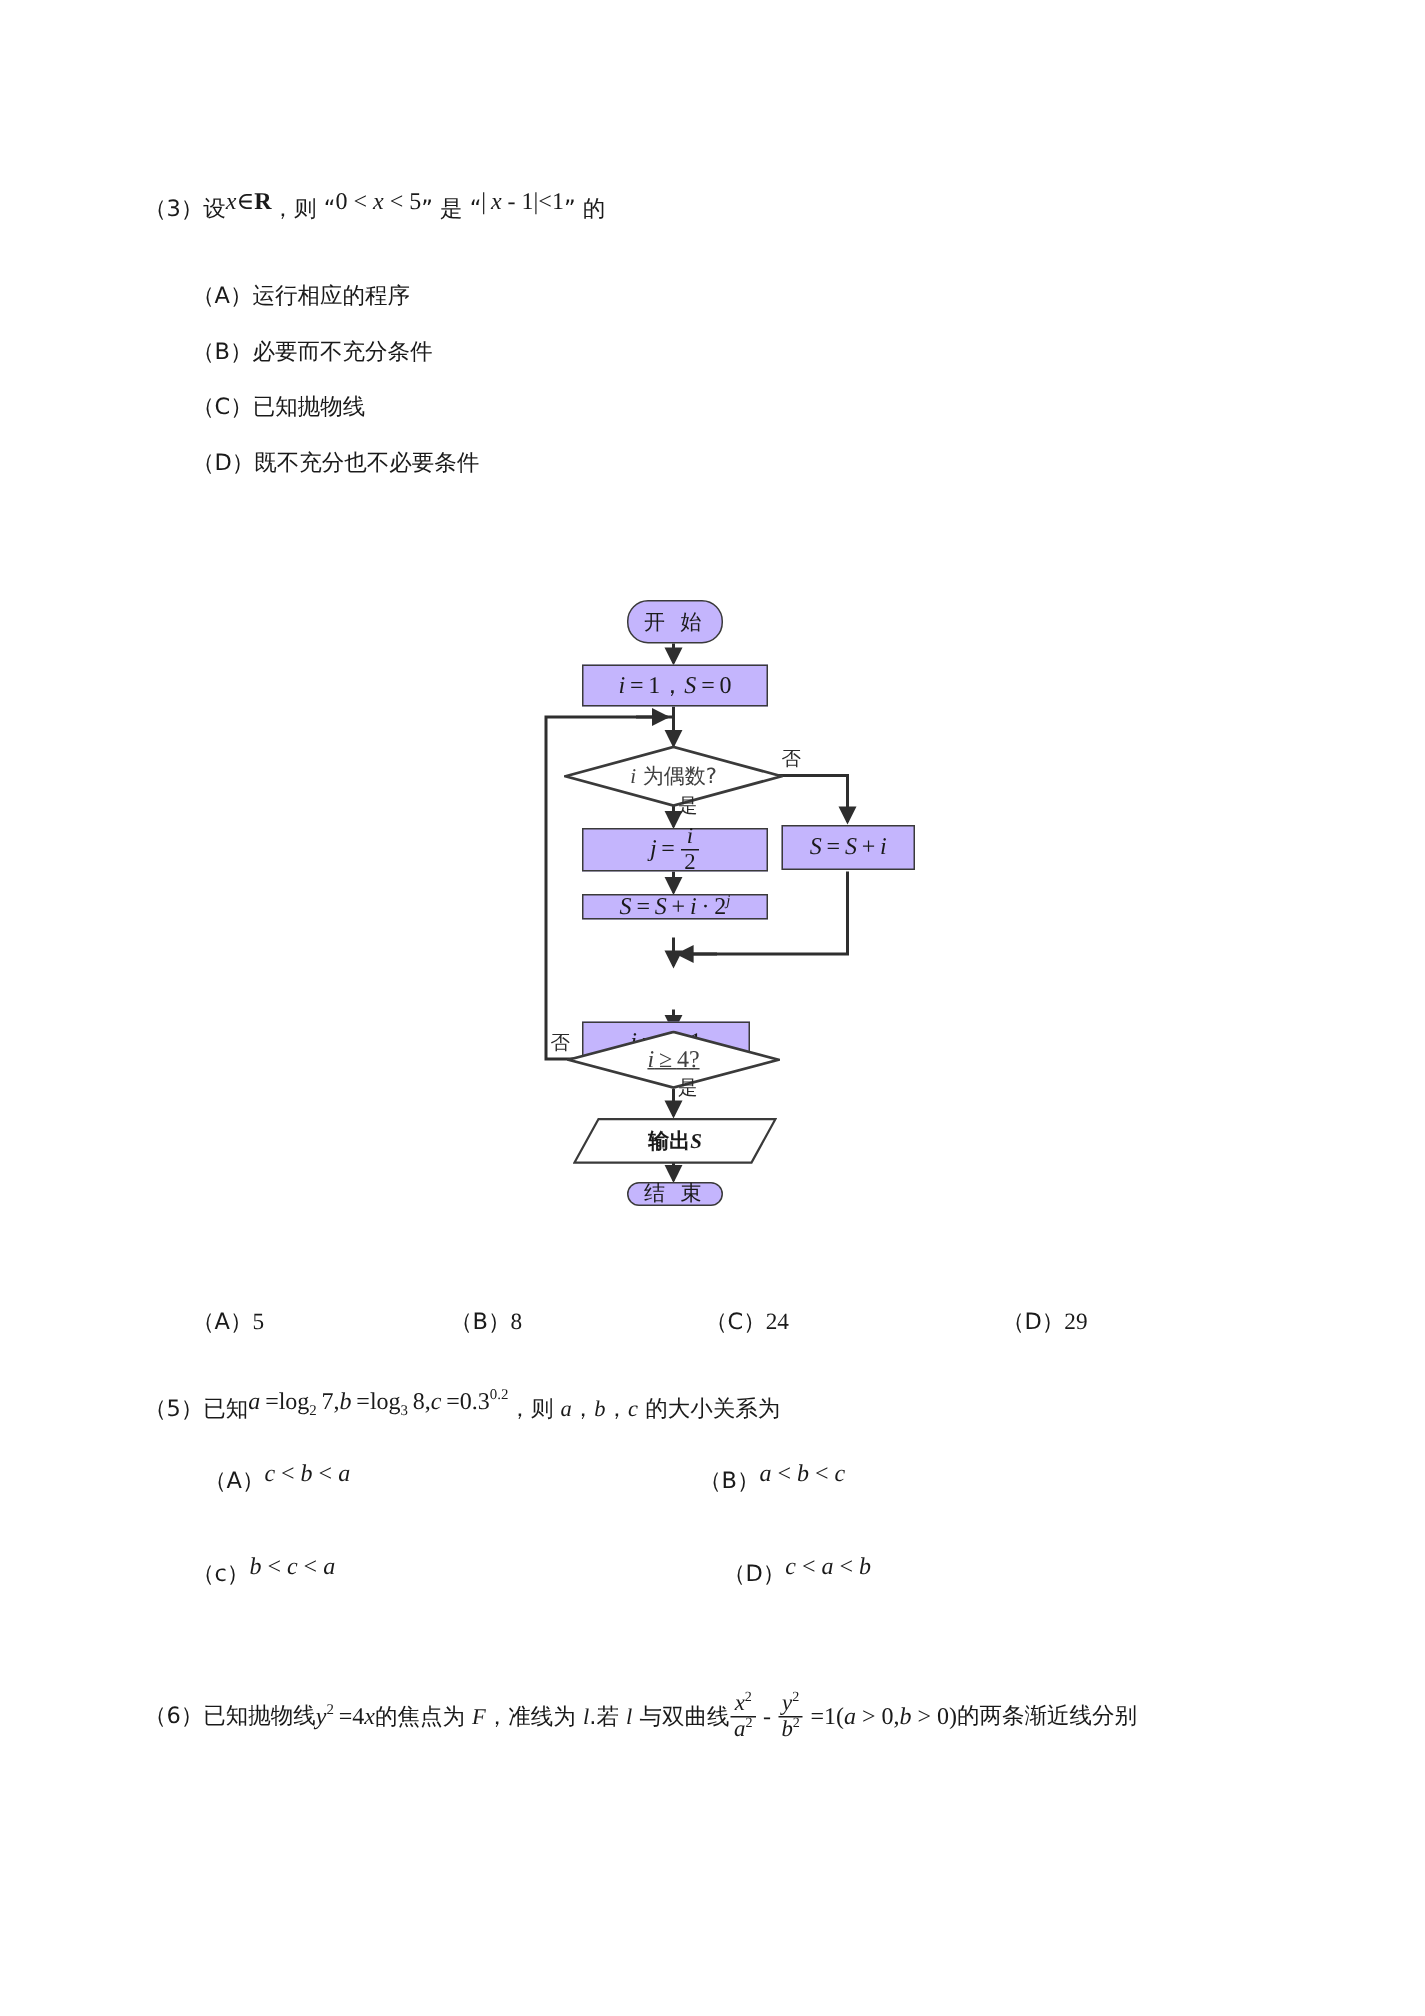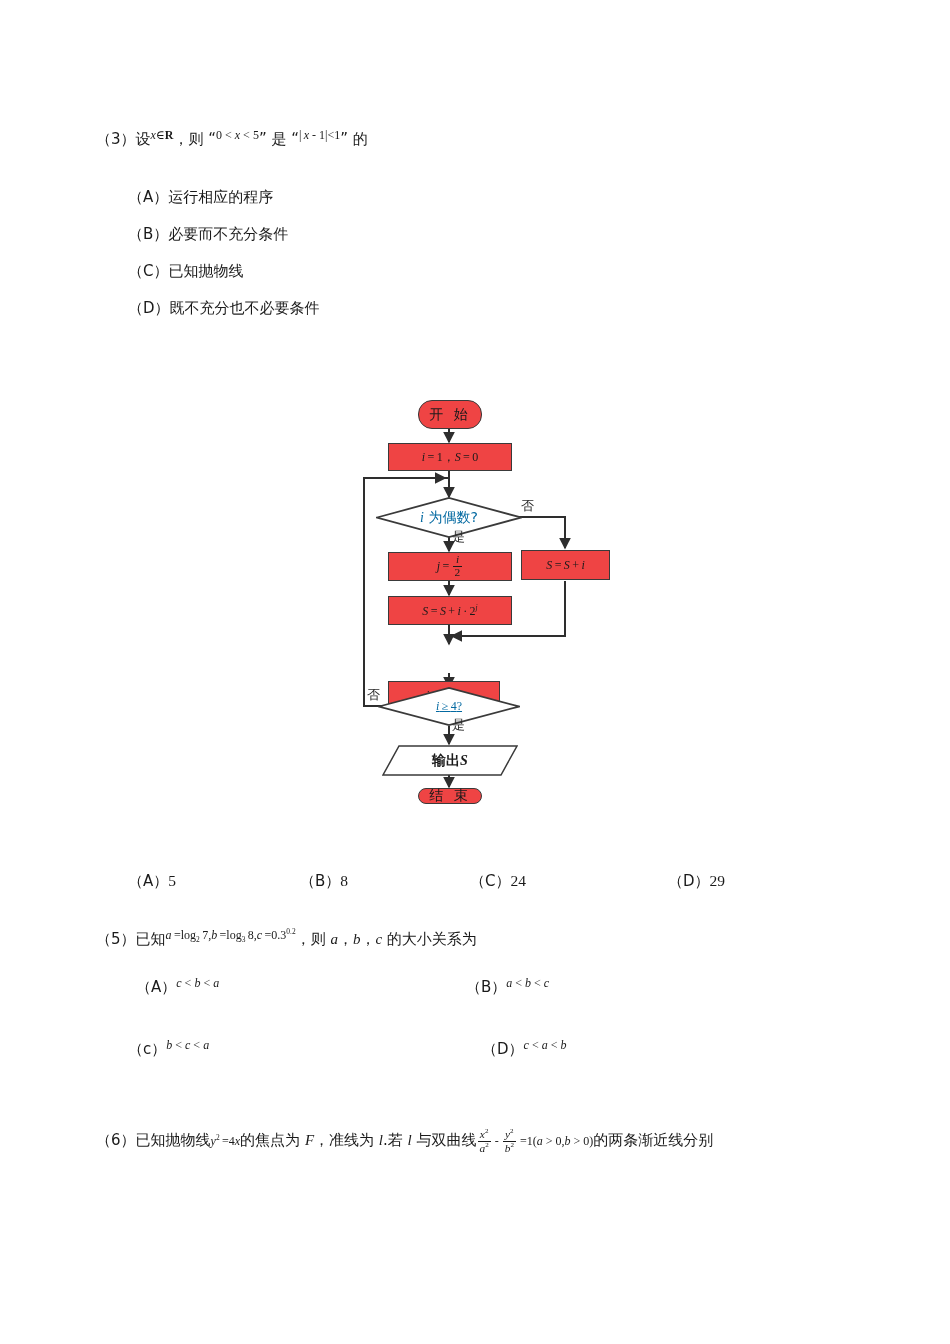--- a/index.html
+++ b/index.html
@@ -30,21 +30,21 @@
     position: absolute;
     font-size: 15.5px;
     white-space: nowrap;
   }
   .cn { font-family: "DejaVu Sans", "Liberation Sans", sans-serif; font-size: 15px; }
   .mi { font-family: "Liberation Serif", serif; font-style: italic; }
   .mn { font-family: "Liberation Serif", serif; font-style: normal; }
   .mb { font-family: "Liberation Serif", serif; font-weight: bold; font-style: normal; }
   .math {
     font-family: "Liberation Serif", "DejaVu Serif", serif;
-    font-size: 12px;
+    font-size: 16px;
   }
   .raise { position: relative; top: -5px; }
   sup.e { font-size: 0.62em; vertical-align: super; font-style: normal; }
   sub.e { font-size: 0.62em; vertical-align: sub; font-style: normal; }
 
   
   .frac {
     display: inline-block;
     vertical-align: -0.55em;
     text-align: center;
@@ -61,21 +61,21 @@
     left: 0;
     top: 0;
     width: 950px;
     height: 1344px;
     pointer-events: none;
   }
   .fnode {
     position: absolute;
     box-sizing: border-box;
     border: 1.6px solid #3a3a3a;
-    background: #ef4444;
+    background: #c4b5fd;
     display: flex;
     align-items: center;
     justify-content: center;
     font-family: "Liberation Serif", serif;
     font-size: 14.5px;
     color: #1a1a1a;
     white-space: nowrap;
   }
   .fnode.term {
     border-radius: 14px;
@@ -84,21 +84,21 @@
     letter-spacing: 3px;
   }
   .fdia {
     position: absolute;
     display: flex;
     align-items: center;
     justify-content: center;
     white-space: nowrap;
     font-family: "Liberation Serif", serif;
     font-size: 14.5px;
-    color: #0369a1;
+    color: #404040;
   }
   .fdia > svg { position: absolute; left: 0; top: 0; }
   .fdia > span { position: relative; z-index: 2; }
   .fpara {
     position: absolute;
     display: flex;
     align-items: center;
     justify-content: center;
     white-space: nowrap;
     font-size: 14.5px;
@@ -196,21 +196,21 @@
   </div>
 
   <div class="fnode" style="left:388px; top:552px; width:124px; height:29px;">
     <span class="math"><i class="mi">j</i> = <span class="frac"><span class="num"><i class="mi">i</i></span><span class="den"><span class="mn">2</span></span></span></span>
   </div>
 
   <div class="fnode" style="left:521px; top:550px; width:89px; height:30px;">
     <span class="math"><i class="mi">S</i> = <i class="mi">S</i> + <i class="mi">i</i></span>
   </div>
 
-  <div class="fnode" style="left:388px; top:596px; width:124px; height:29px;">
+  <div class="fnode" style="left:388px; top:596px; width:124px; height:17px;">
     <span class="math"><i class="mi">S</i> = <i class="mi">S</i> + <i class="mi">i</i> · <span class="mn">2</span><sup class="e"><i class="mi">j</i></sup></span>
   </div>
 
   <div class="fnode" style="left:388px; top:681px; width:112px; height:28px;">
     <span class="math"><i class="mi">i</i> = <i class="mi">i</i> + <span class="mn">1</span></span>
   </div>
 
   <div class="fdia" style="left:378px; top:687px; width:142px; height:39px;text-decoration:underline;">
     <svg width="142" height="39" viewBox="0 0 142 39">
       <polygon points="1,19.5 71,1 141,19.5 71,38" fill="#ffffff" stroke="#3a3a3a" stroke-width="1.8"></polygon>

